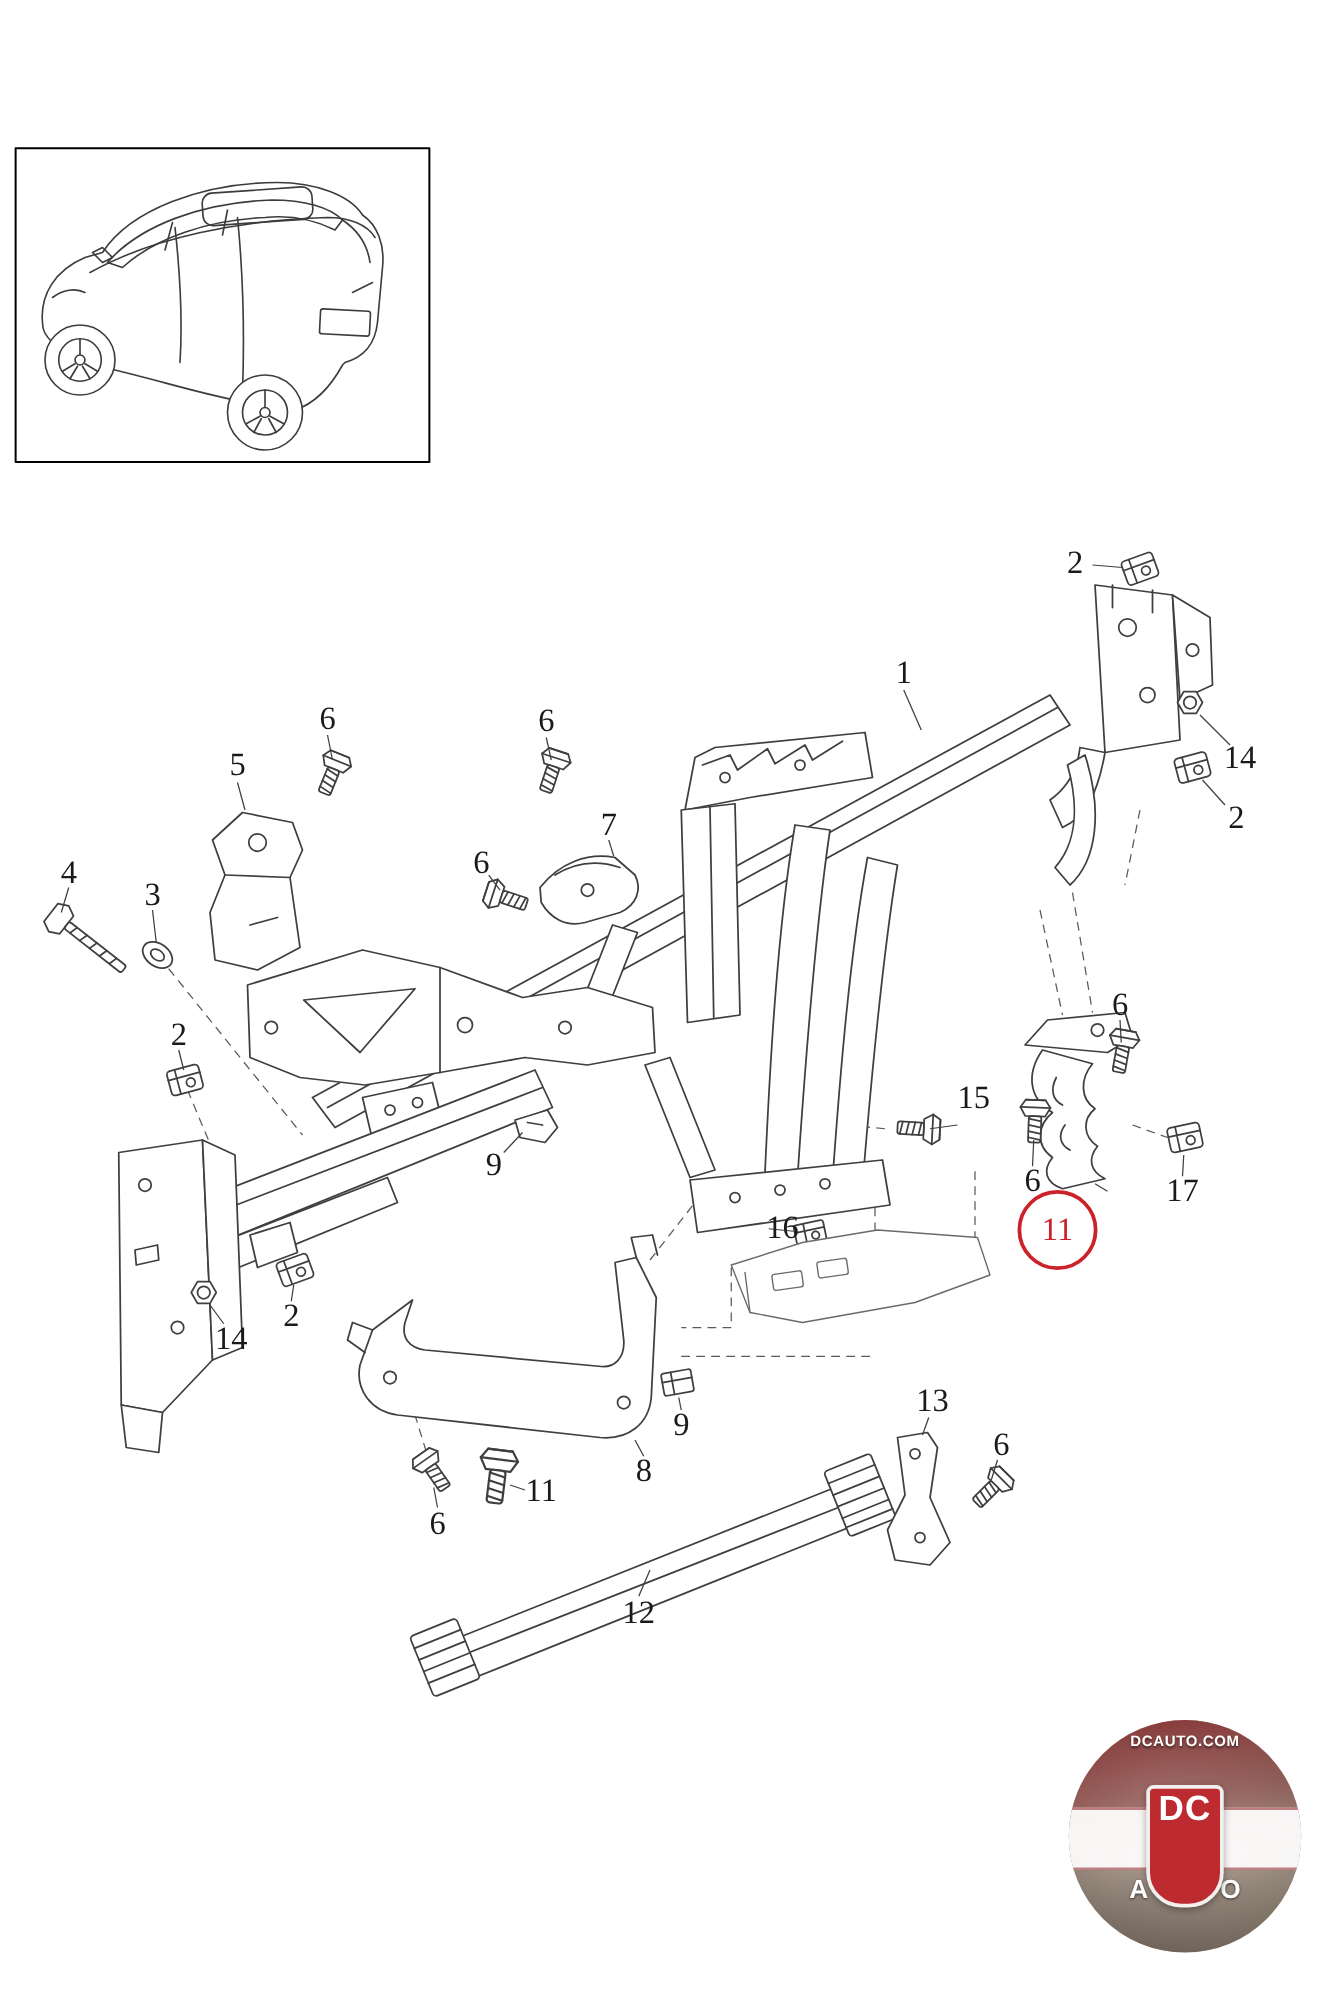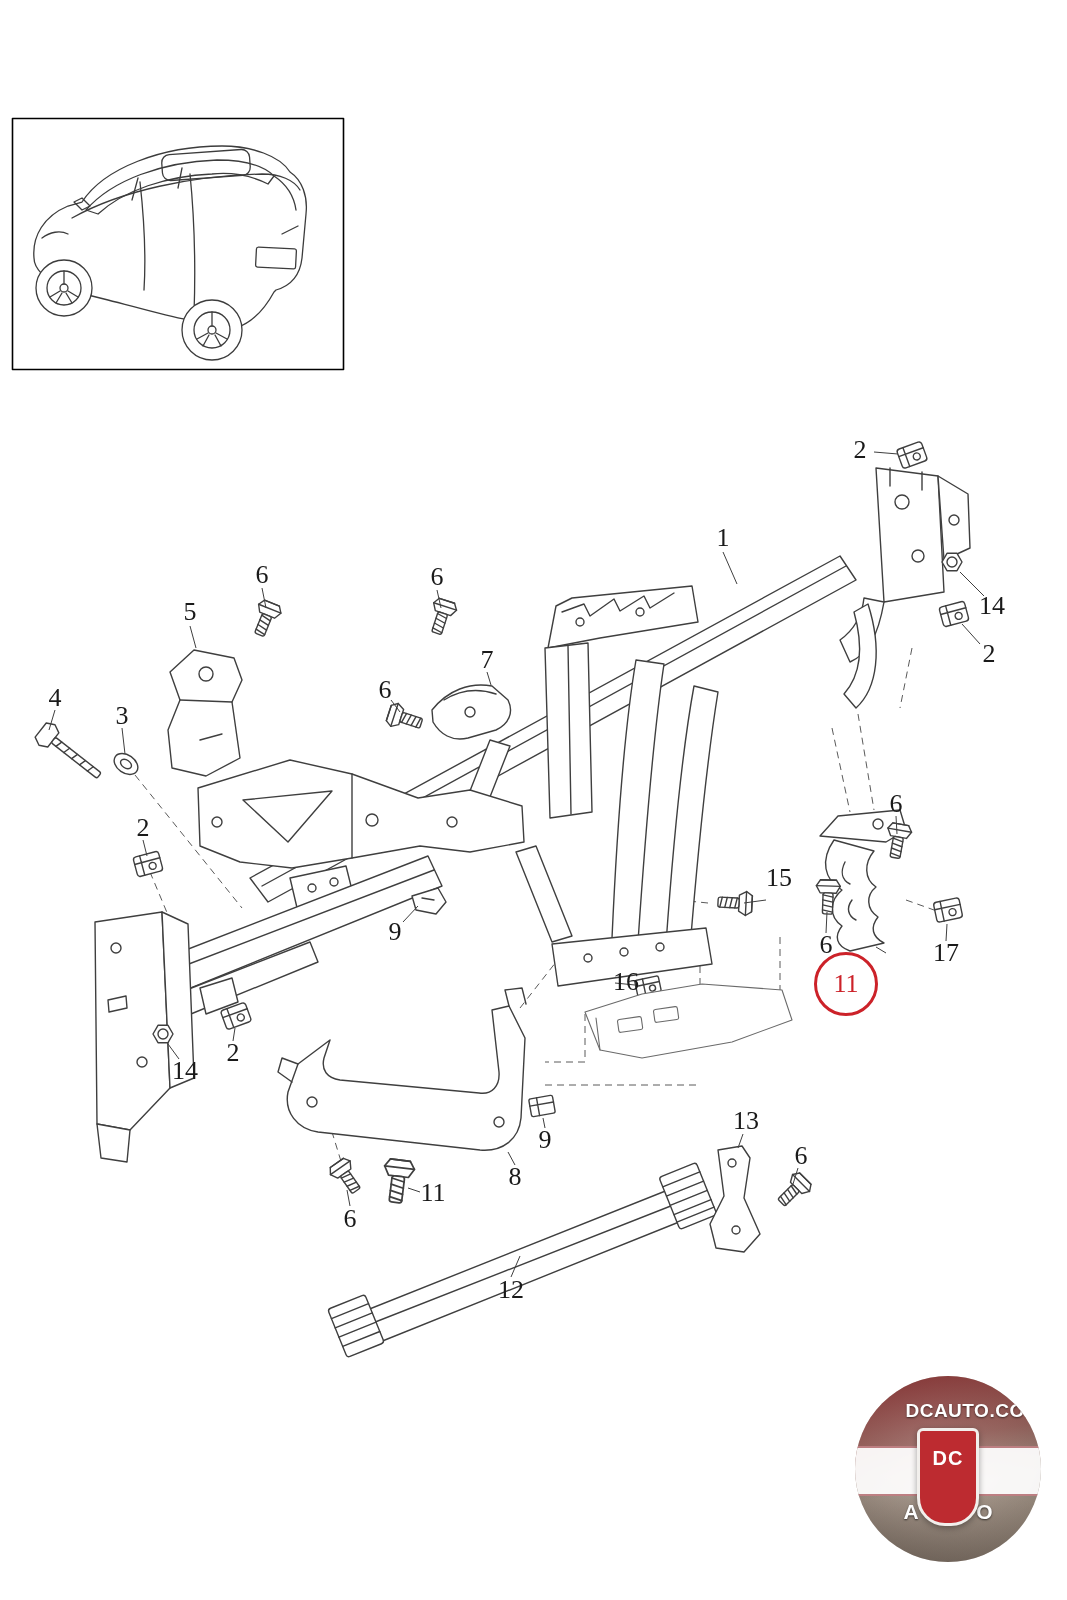--- a/index.html
+++ b/index.html
@@ -46,23 +46,23 @@
     background: radial-gradient(circle at 38% 32%, #bcb1a7 0%, #a5968a 45%, #7e7266 100%);
   }
   .watermark::before {
     content: '';
     position: absolute; inset: 0;
     background:
       linear-gradient(170deg, rgba(122,22,26,0.78) 0%, rgba(122,22,26,0.40) 36%, rgba(122,22,26,0) 58%),
       linear-gradient(10deg, rgba(58,48,42,0.45) 0%, rgba(58,48,42,0) 42%);
   }
   .wm-site {
-    position: absolute; top: 24px; left: 0; width: 100%;
-    text-align: right; color: #ffffff;
-    font-weight: bold; font-size: 19px; letter-spacing: 0.5px;
+    position: absolute; top: 10px; left: 0; width: 100%;
+    text-align: center; color: #ffffff;
+    font-weight: bold; font-size: 12px; letter-spacing: 0.5px;
     text-shadow: 0 1px 2px rgba(0,0,0,0.55);
   }
   .wm-band {
     position: absolute; top: 70px; left: 0; right: 0; height: 46px;
     background: rgba(255,255,255,0.93);
     border-top: 2px solid rgba(140,30,34,0.55);
     border-bottom: 2px solid rgba(140,30,34,0.55);
   }
   .wm-auto {
     position: absolute; top: 124px; left: 0; width: 100%;
@@ -75,22 +75,22 @@
     position: absolute; left: 50%; top: 52px;
     transform: translateX(-50%);
     width: 56px; height: 92px;
     background: #bd2b30;
     border: 3px solid #f2efec;
     border-radius: 6px 6px 28px 28px;
     box-shadow: 0 2px 6px rgba(0,0,0,0.35);
     display: flex; justify-content: center;
   }
   .wm-dc {
-    color: #ffffff; font-weight: bold; font-size: 20px;
-    letter-spacing: 1px; margin-top: 16px;
+    color: #ffffff; font-weight: bold; font-size: 28px;
+    letter-spacing: 1px; 
   }
 </style>
 </head>
 <body>
 
 <div class="page">
 
   <svg class="diagram-svg" width="1067" height="1600" viewBox="0 0 1067 1600" xmlns="http://www.w3.org/2000/svg">
     <defs>
       <g id="bolt-glyph">

